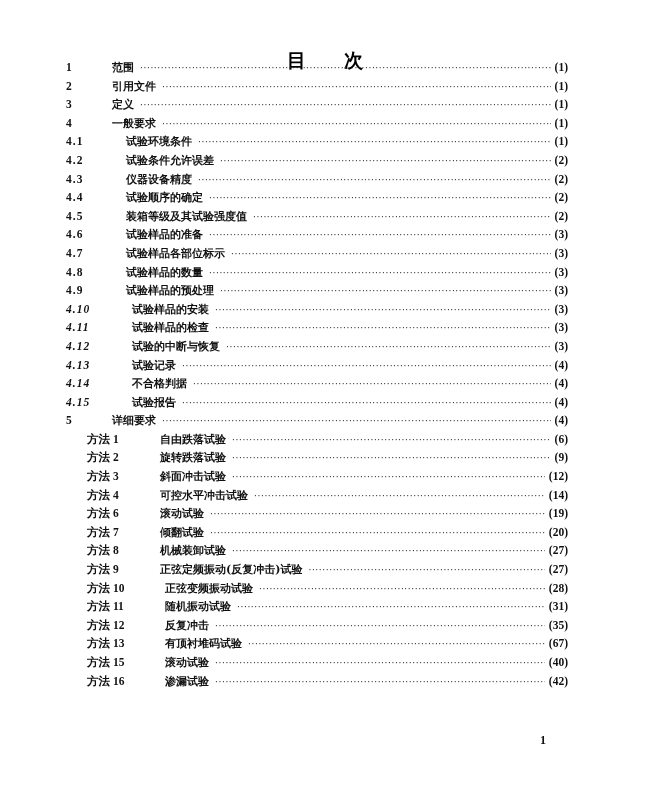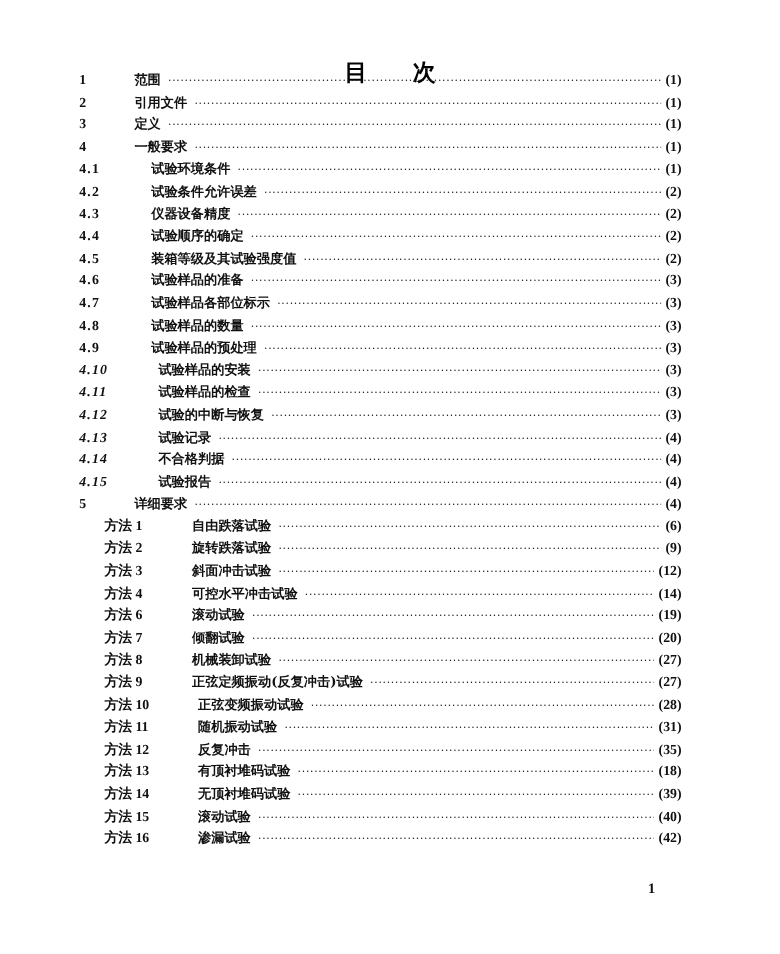--- a/index.html
+++ b/index.html
@@ -233,27 +233,21 @@
     <div class="row lvl3w">
       <span class="num">方法 12</span>
       <span class="txt">反复冲击</span>
       <span class="dots"></span>
       <span class="pg">(35)</span>
     </div>
     <div class="row lvl3w">
       <span class="num">方法 13</span>
       <span class="txt">有顶衬堆码试验</span>
       <span class="dots"></span>
-      <span class="pg">(18)</span>
-    </div>
-    <div class="row lvl3w">
-      <span class="num">方法 14</span>
-      <span class="txt">无顶衬堆码试验</span>
-      <span class="dots"></span>
-      <span class="pg">(39)</span>
+      <span class="pg">(67)</span>
     </div>
     <div class="row lvl3w">
       <span class="num">方法 15</span>
       <span class="txt">滚动试验</span>
       <span class="dots"></span>
       <span class="pg">(40)</span>
     </div>
     <div class="row lvl3w">
       <span class="num">方法 16</span>
       <span class="txt">渗漏试验</span>

